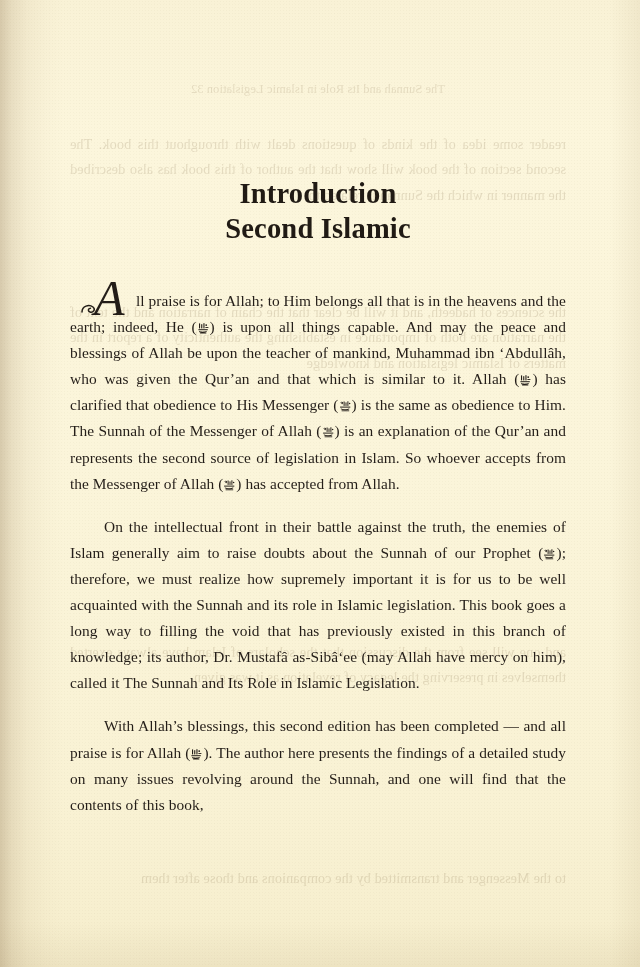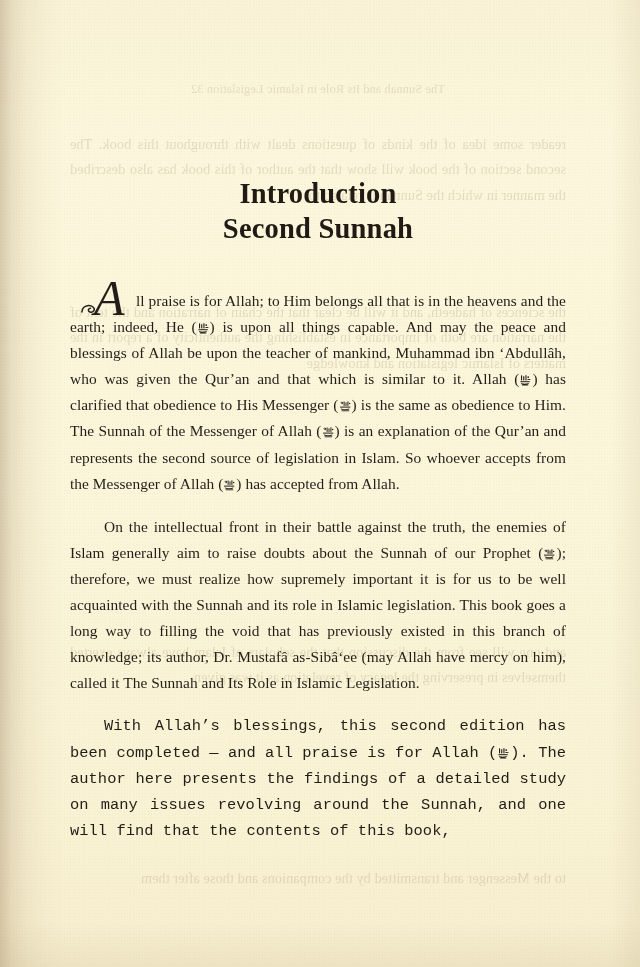--- a/index.html
+++ b/index.html
@@ -134,21 +134,21 @@
   p.para {
     margin: 0 0 17px 0;
     font-size: 15.4px;
     line-height: 26.1px;
     text-align: justify;
     text-justify: inter-word;
     text-indent: 34px;
     color: #231d18;
     letter-spacing: 0.05px;
   }
-  p.para:last-child { margin-bottom: 0; font-family: Liberation Mono, monospace; }
+  p.para:last-child { margin-bottom: 0; }
 
   p.first-para { text-indent: 0; }
 
   
   .dropcap-wrap {
     display: inline-block;
     position: relative;
     width: 66px;
     height: 0;
     vertical-align: baseline;
@@ -203,21 +203,21 @@
   <div class="bleed bleed-header">The Sunnah and Its Role in Islamic Legislation          32</div>
   <div class="bleed bleed-top">reader some idea of the kinds of questions dealt with throughout this book. The second section of the book will show that the author of this book has also described the manner in which the Sunnah is related to</div>
   <div class="bleed bleed-mid">the sciences of hadeeth, and it will be clear that the chain of narration and the text of the narration are both of importance in establishing the authenticity of a report in the matters of Islamic legislation and knowledge</div>
   <div class="bleed bleed-low">and one will see from the discussion that the scholars of Islam have always exerted themselves in preserving the legacy of revelation as it was given</div>
   <div class="bleed bleed-bot">to the Messenger and transmitted by the companions and those after them</div>
 
   <div class="content">
 
     <h1 class="page-title">
       <span class="tline">Introduction</span>
-      <span class="tline">Second Sunnah</span>
+      <span class="tline">Second Islamic</span>
     </h1>
 
     <div class="body-block">
       <p class="para first-para" id="para-1"><span class="dropcap-wrap"><svg class="dropcap-svg" viewBox="0 0 60 46" xmlns="http://www.w3.org/2000/svg">
               <path class="dropcap-flourish" d="M2 38 C2 32, 9 30, 13 33 C16 35.5, 13 39, 10 38 C7.5 37.2, 8 34.5, 10.5 34.2"></path>
               <text class="dropcap-glyph" x="14" y="41">A</text>
             </svg></span>ll praise is for Allah; to Him belongs all that is in the heavens and the earth; indeed, He (<span class="honorific"><svg width="13" height="13" viewBox="0 0 13 13" xmlns="http://www.w3.org/2000/svg">
               <g fill="#231d18">
                 <rect x="2" y="1.4" width="1.1" height="5"></rect>
                 <rect x="4.2" y="2.2" width="1.1" height="4.2"></rect>

